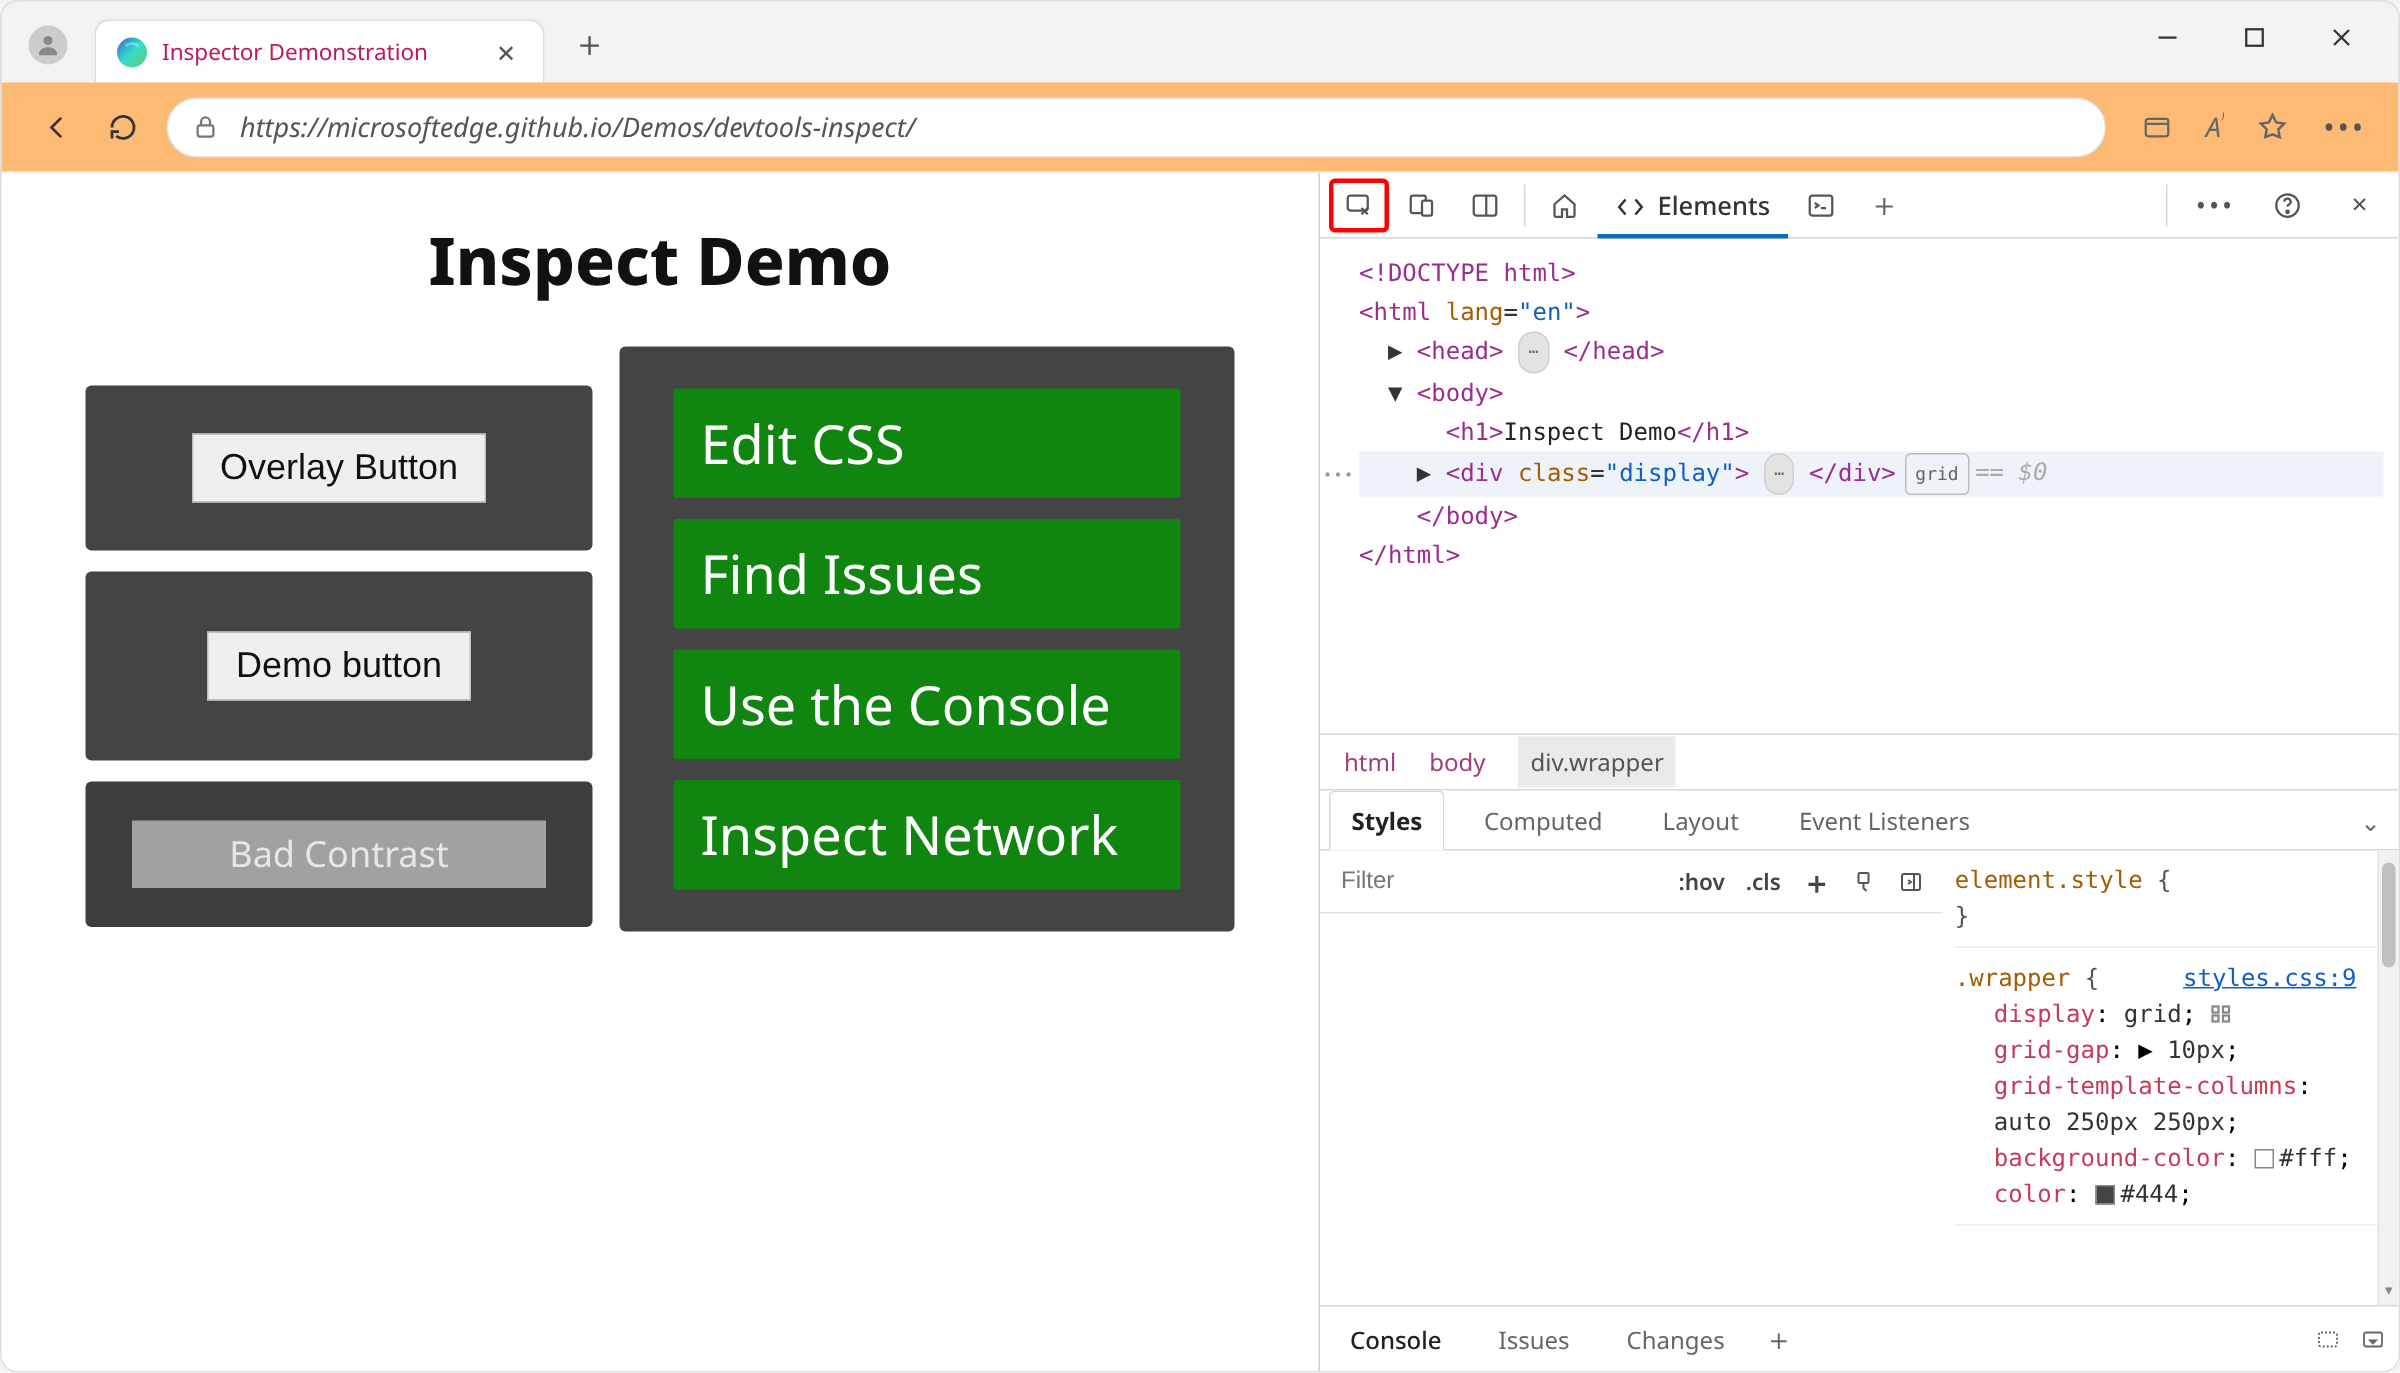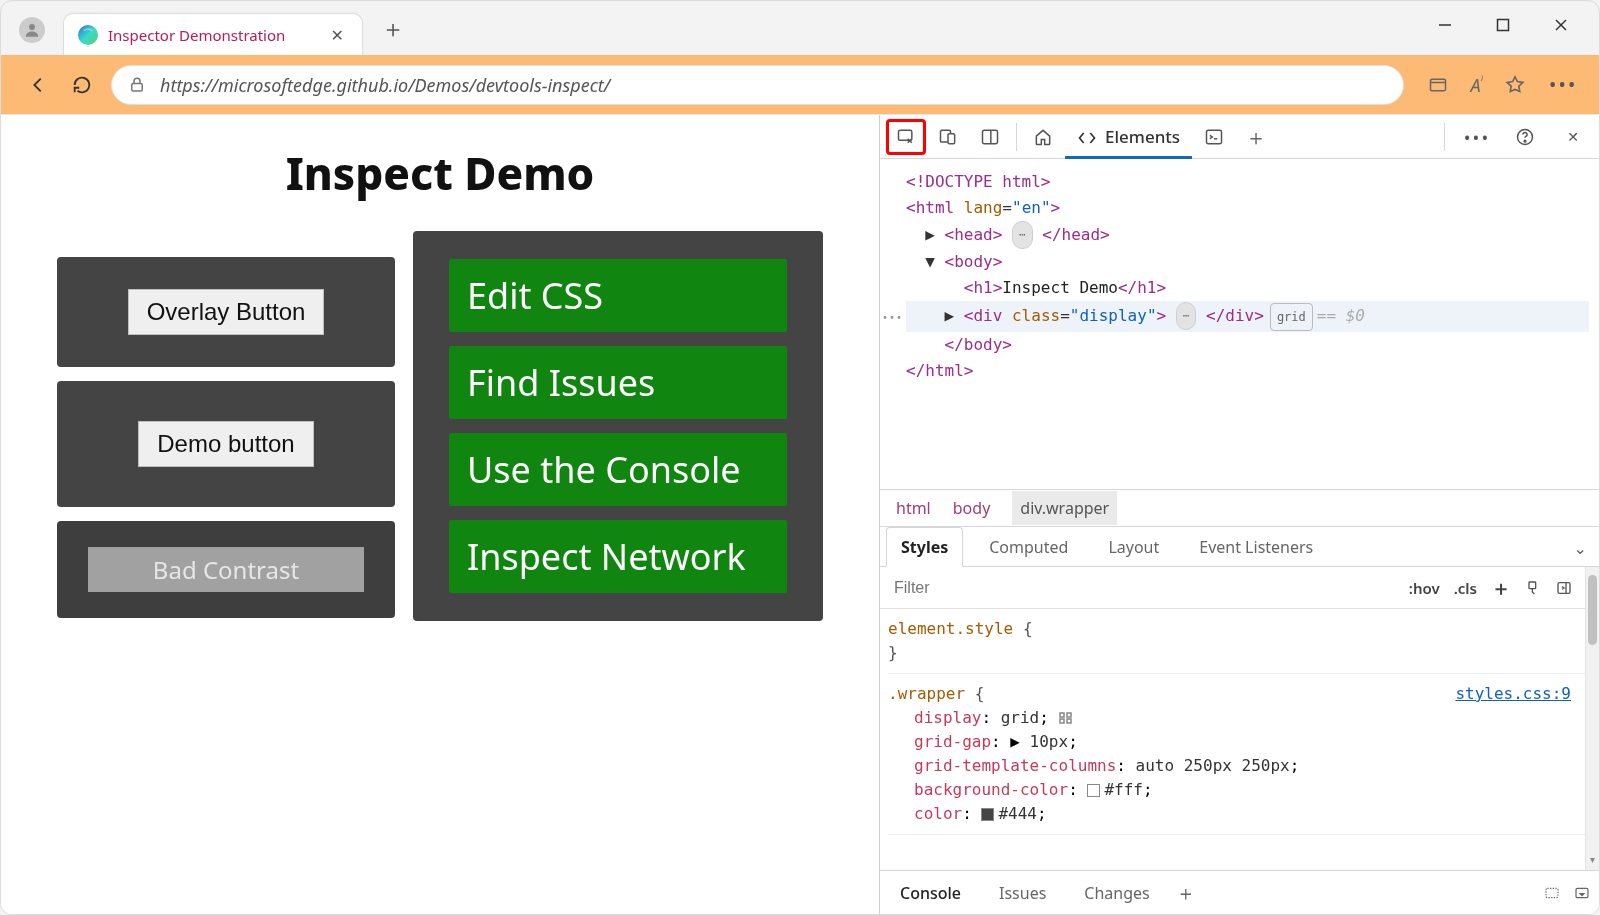--- a/index.html
+++ b/index.html
@@ -96,21 +96,21 @@
 
   .drawer { display:flex; align-items:center; height:44px; border-top:1px solid #d7d7d7; padding:0 8px; gap:14px; font-size:16px; color:#666; }
   .drawer .dtab { padding:8px 12px; }
   .drawer .dtab.active { color:#222; font-weight:500; }
   .drawer-right { margin-left:auto; display:flex; gap:12px; }
 
   .scroll-track { width:14px; background:#f1f1f1; border-left:1px solid #e3e3e3; position:relative; }
   .scroll-thumb { position:absolute; top:8px; left:2px; right:2px; height:70px; background:#c0c0c0; border-radius:6px; }
 
   .styles-wrap { display:flex; min-height:0; flex:1; }
-  .styles-main { flex:1; display:flex; flex-direction:column; min-height:0; }
+  .styles-main { flex:1; display:flex; min-height:0; }
 
   svg { display:block; }
 </style>
 </head>
 <body>
 
 <div class="window">
 
   <div class="titlebar">
     <div class="profile-avatar">

